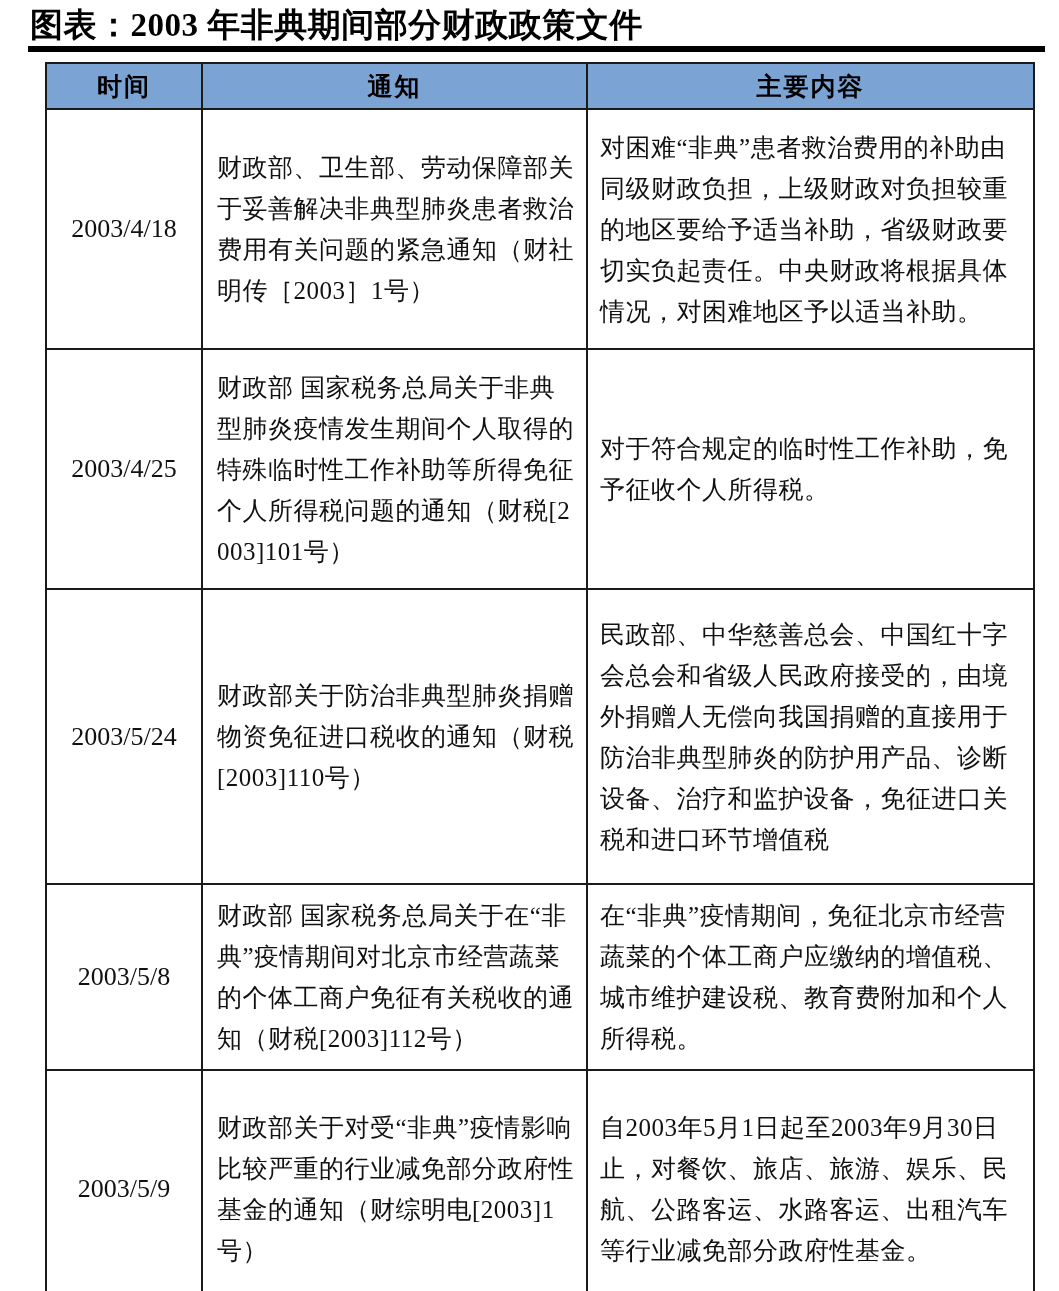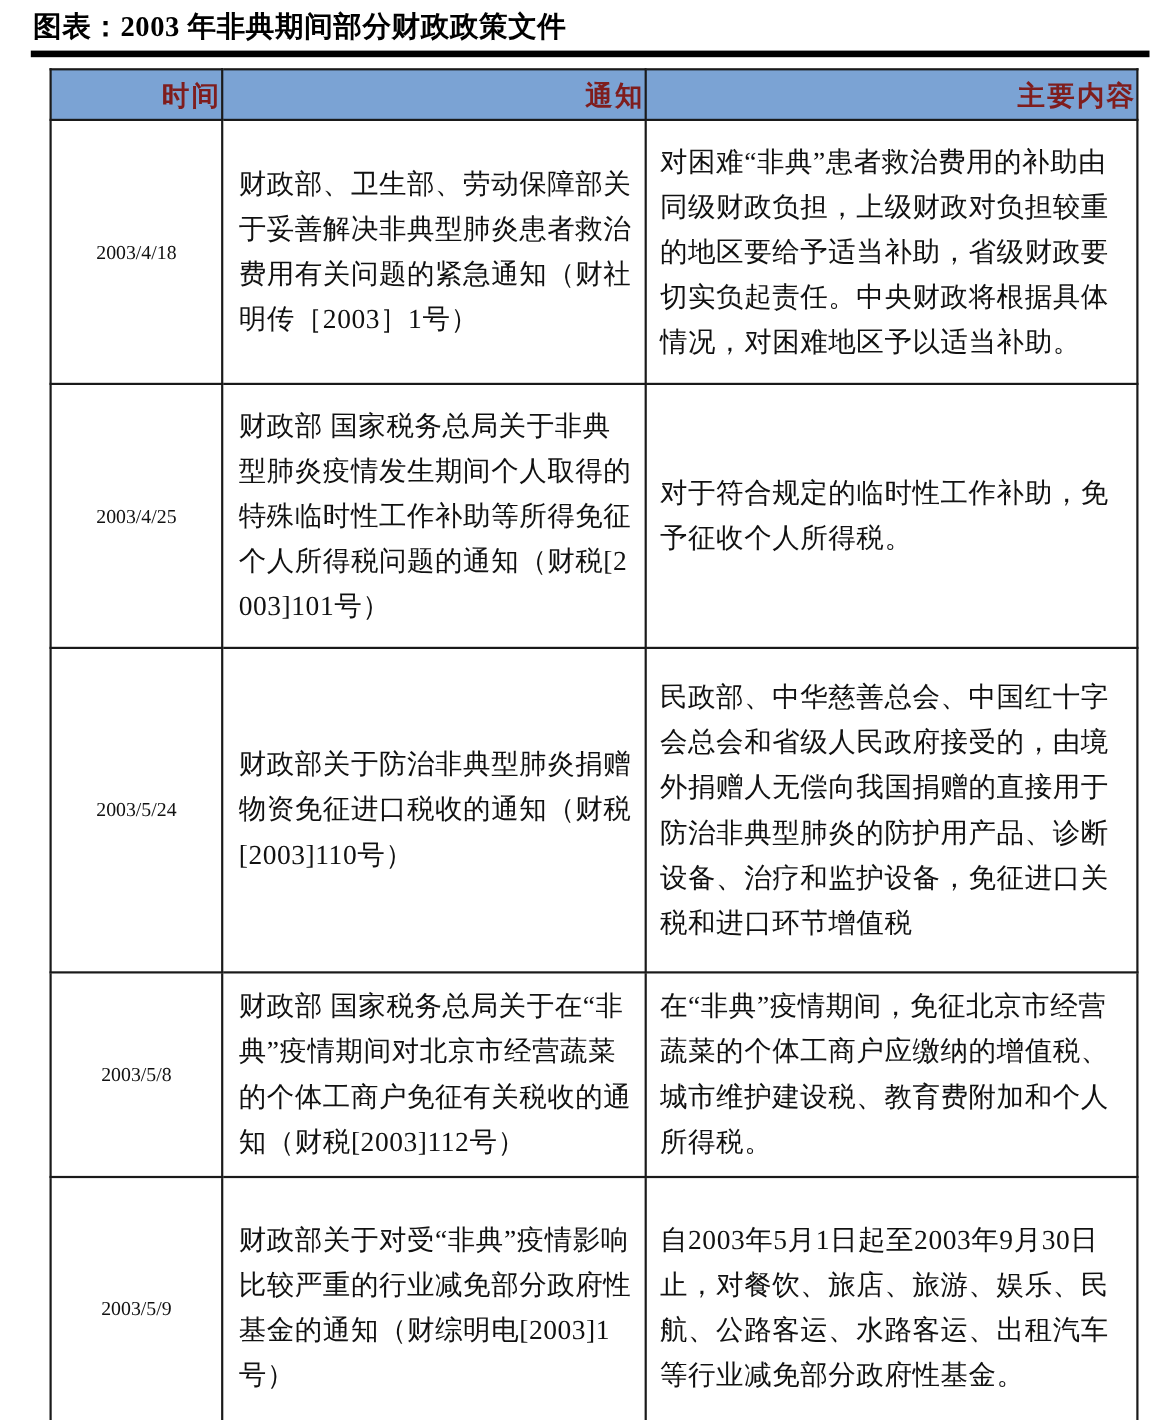--- a/index.html
+++ b/index.html
@@ -24,21 +24,21 @@
 
   
   .title-block {
     position: absolute;
     left: 0px;
     top: 8px;
     width: 1059px;
   }
   .chart-title {
     font-family: "Liberation Serif", "DejaVu Serif", serif;
-    font-size: 26px;
+    font-size: 33px;
     font-weight: 700;
     letter-spacing: 0.5px;
     color: #000000;
     padding-left: 30px;
     line-height: 34px;
     white-space: nowrap;
   }
   .title-rule {
     margin-top: 4px;
     margin-left: 28px;
@@ -68,34 +68,34 @@
   table.policy-table td {
     border: 2px solid #1a1a1a;
     vertical-align: middle;
     box-sizing: border-box;
   }
 
   
   thead th {
     background: #7ba3d4;
     height: 46px;
-    text-align: right;
+    text-align: center;
     font-family: "Liberation Serif", "DejaVu Serif", serif;
     font-size: 25px;
     font-weight: 700;
-    color: #7f1d1d;
+    color: #000000;
     letter-spacing: 2px;
     padding: 0;
   }
 
   
   td.date-cell {
     text-align: center;
     font-family: "Liberation Serif", "DejaVu Serif", serif;
-    font-size: 18px;
+    font-size: 26px;
     font-weight: 400;
     color: #111111;
     letter-spacing: 0px;
     padding: 4px 2px;
     white-space: nowrap;
   }
 
   
   td.body-cell {
     font-family: "Liberation Serif", "DejaVu Serif", serif;

